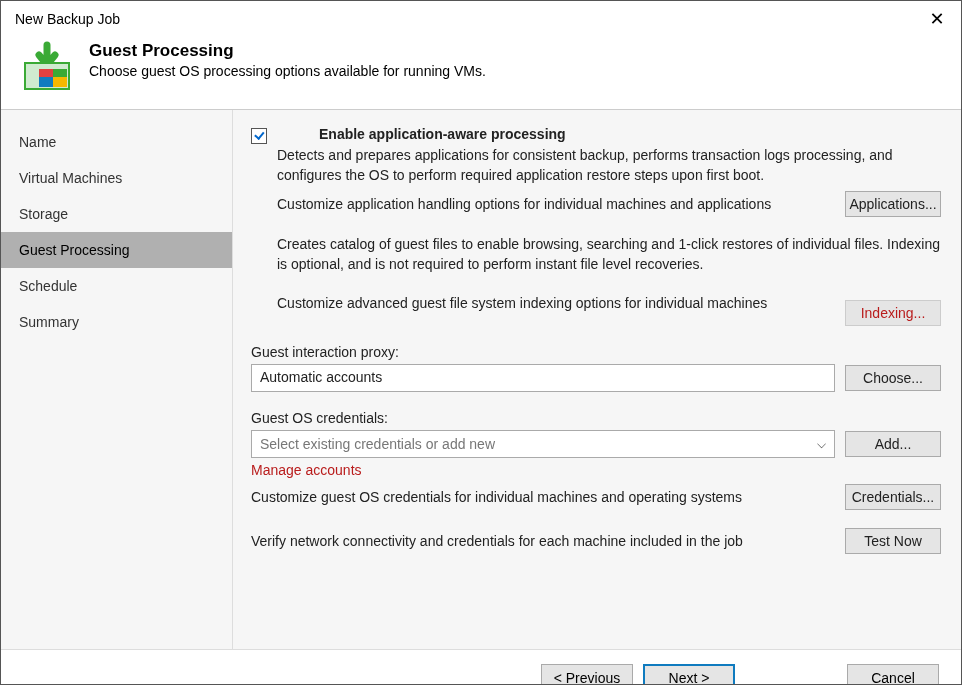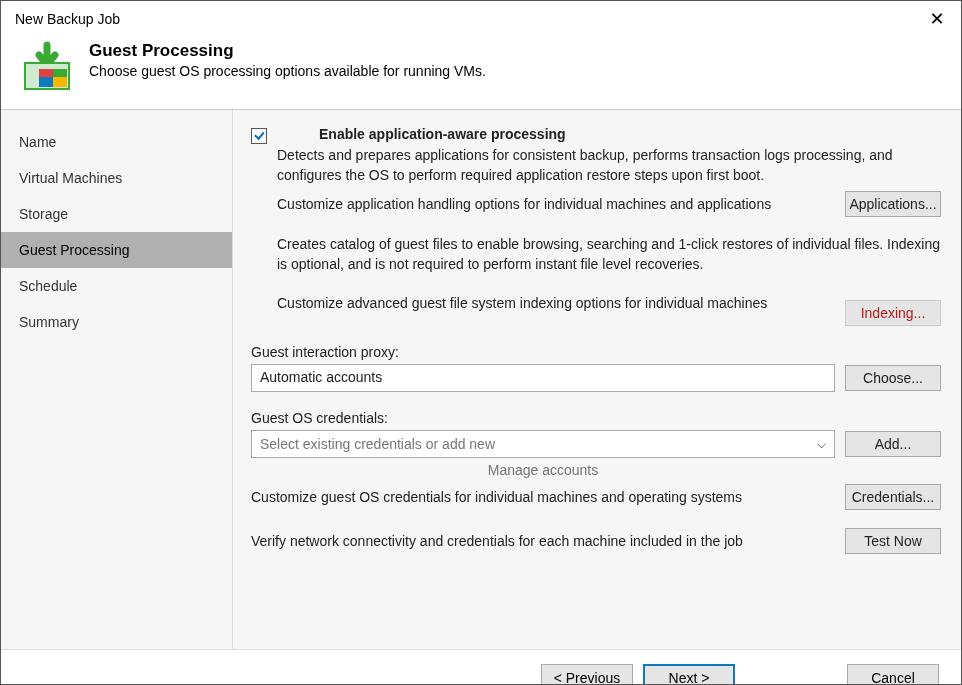--- a/index.html
+++ b/index.html
@@ -34,21 +34,21 @@
     .act-text { flex: 1; }
     .btn { background: #e5e5e5; border: 1px solid #aaa; padding: 4px 0; min-width: 96px; text-align: center; font-size: 14px; cursor: pointer; }
     .btn.disabled { color: #b91c1c; border-color:#ccc; cursor: default; margin-top: 20px; }
 
     .lbl { margin-bottom: 4px; }
     .input-row { display: flex; gap: 10px; align-items: center; }
     .txt-input { flex: 1; background: #fff; border: 1px solid #aaa; padding: 4px 8px; height: 28px; font-size: 14px; }
     .dropdown { flex: 1; background: #fff; border: 1px solid #aaa; padding: 4px 8px; height: 28px; font-size: 14px; color: #777; display:flex; justify-content:space-between; align-items:center;}
     .dropdown .caret { color:#333; font-size:12px;}
 
-    .link { color: #737373; text-align: center; display: block; margin-top: 4px; margin-right: 106px; cursor:pointer; }
+    .link { color: #b91c1c; text-align: left; display: block; margin-top: 4px; margin-right: 106px; cursor:pointer; }
 
     .footer { display: flex; justify-content: flex-end; gap: 10px; padding: 14px 22px; border-top: 1px solid #ddd; background: #fff; }
     .footer .btn { min-width: 92px; padding: 5px 0; background:#e5e5e5; }
     .footer .btn.primary { border: 2px solid #0f7bbf; background:#e5e5e5; padding:4px 0;}
   </style>
 </head>
 <body>
 
 <div class="titlebar">
   <span class="titlebar-title">New Backup Job</span>

